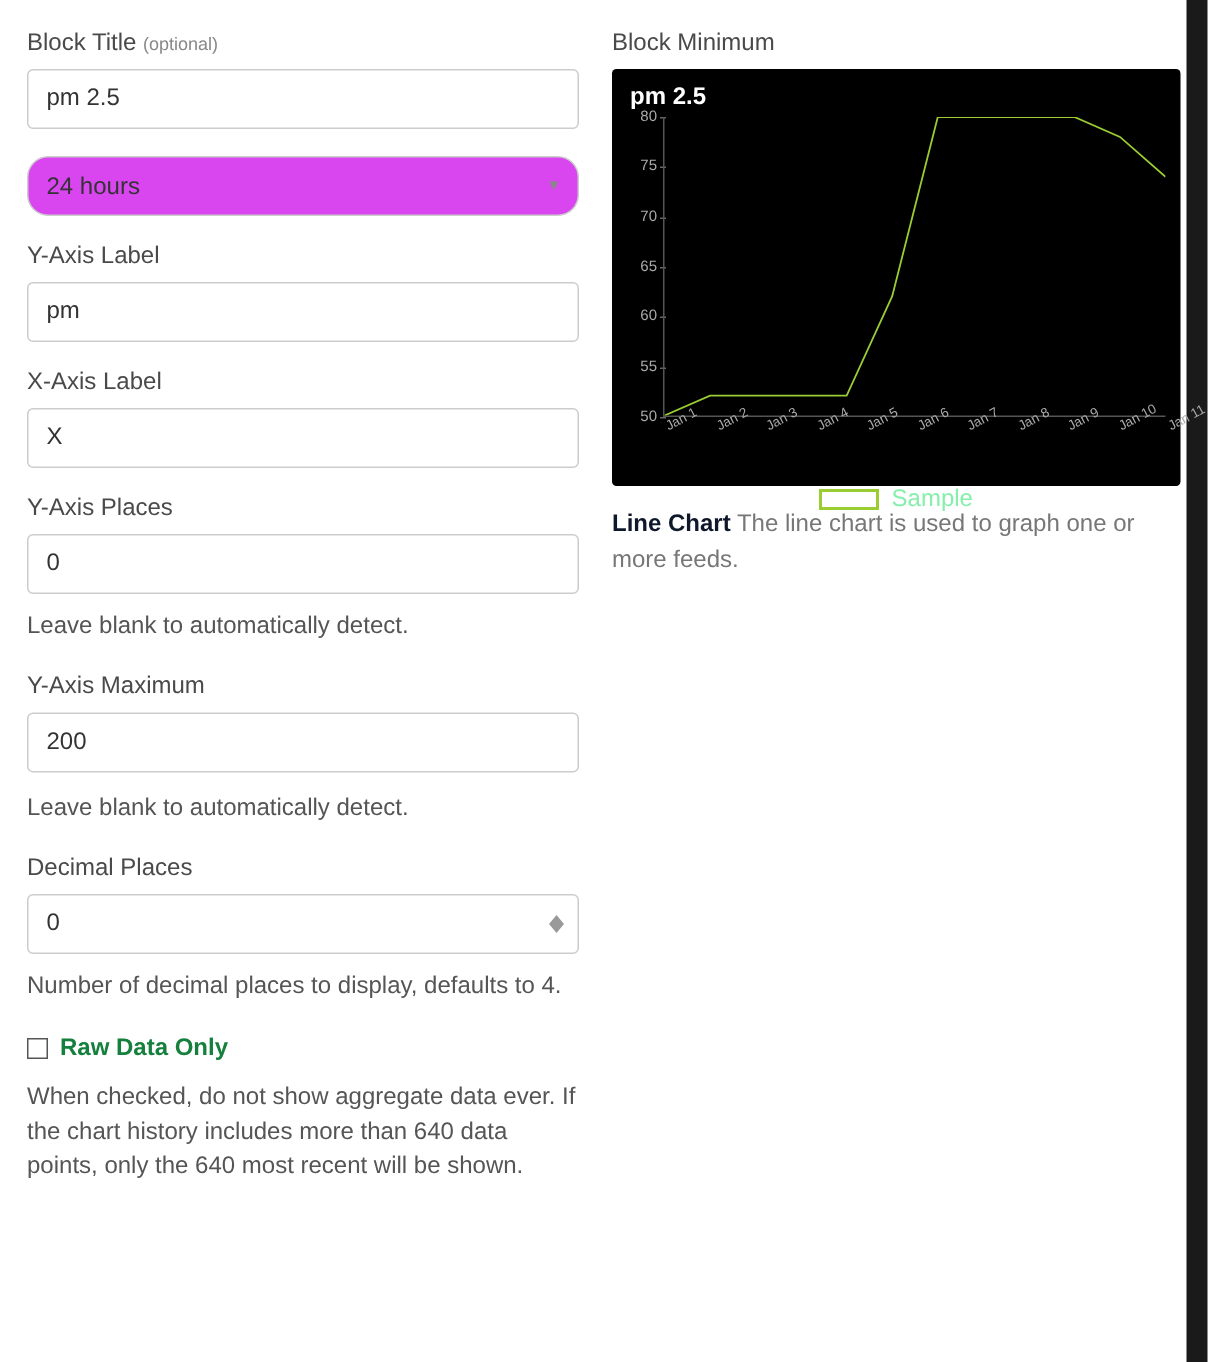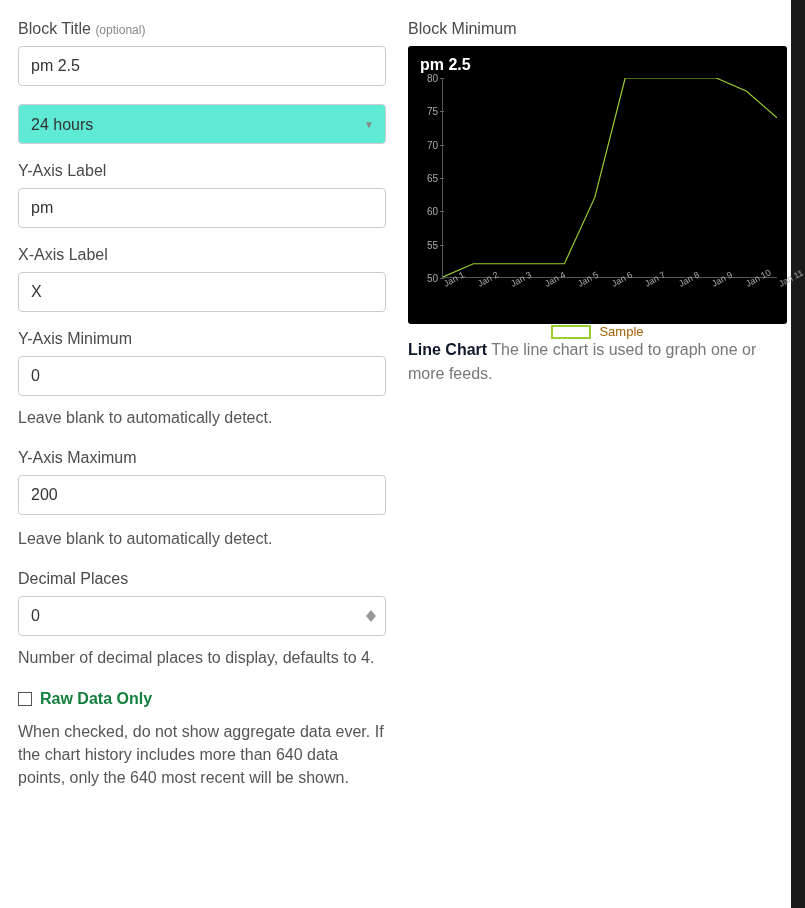--- a/index.html
+++ b/index.html
@@ -37,22 +37,23 @@
       font-size: 16px;
       border: 1px solid #ccc;
       border-radius: 4px;
       background: #fff;
       color: #333;
       font-family: inherit;
     }
     .select-ctrl {
       appearance: none;
       -webkit-appearance: none;
-      background: #5eead4;
+      background: #d946ef;
       position: relative;
+      border-radius: 14px;
     }
     .select-wrap { position: relative; }
     .select-caret {
       position: absolute;
       right: 12px;
       top: 50%;
       transform: translateY(-50%);
       pointer-events: none;
       color: #888;
       font-size: 10px;
@@ -174,21 +175,21 @@
       gap: 8px;
       margin-top: 24px;
       padding-bottom: 2px;
     }
     .legend-swatch {
       width: 40px;
       height: 14px;
       border: 2px solid #9acd32;
       background: transparent;
     }
-    .legend-label { color: #a16207; font-size: 13px; }
+    .legend-label { color: #86efac; font-size: 16px; }
 
     .preview-desc {
       font-size: 16px;
       color: #777;
       margin-top: 14px;
       line-height: 1.5;
     }
     .preview-desc b { color: #0f172a; font-weight: 700; }
 
     .right-edge {
@@ -230,21 +231,21 @@
       <div class="field-label">Y-Axis Label</div>
       <input class="text-input" type="text" value="pm" style="">
     </div>
 
     <div class="field">
       <div class="field-label">X-Axis Label</div>
       <input class="text-input" type="text" value="X" style="">
     </div>
 
     <div class="field" style="margin-bottom:0">
-      <div class="field-label">Y-Axis Minimum</div>
+      <div class="field-label">Y-Axis Places</div>
       <input class="text-input" type="text" value="0" style="">
     </div>
     <div class="help-text">Leave blank to automatically detect.</div>
 
     <div class="field" style="margin-bottom:12px">
       <div class="field-label">Y-Axis Maximum</div>
       <input class="text-input" type="text" value="200" style="">
     </div>
     <div class="help-text">Leave blank to automatically detect.</div>
 

